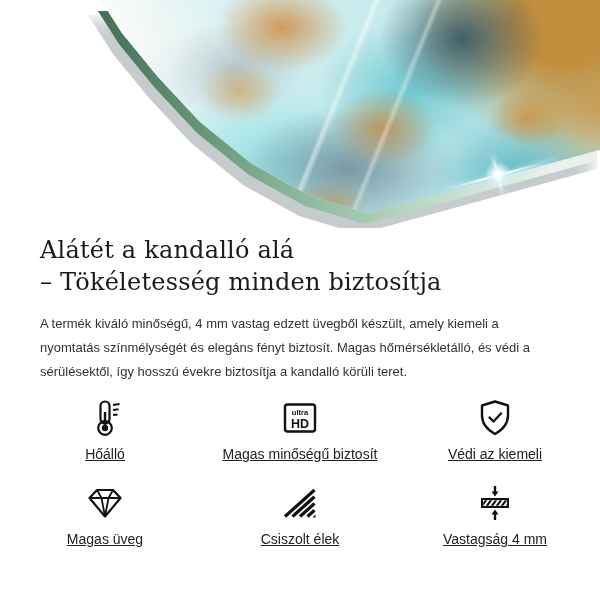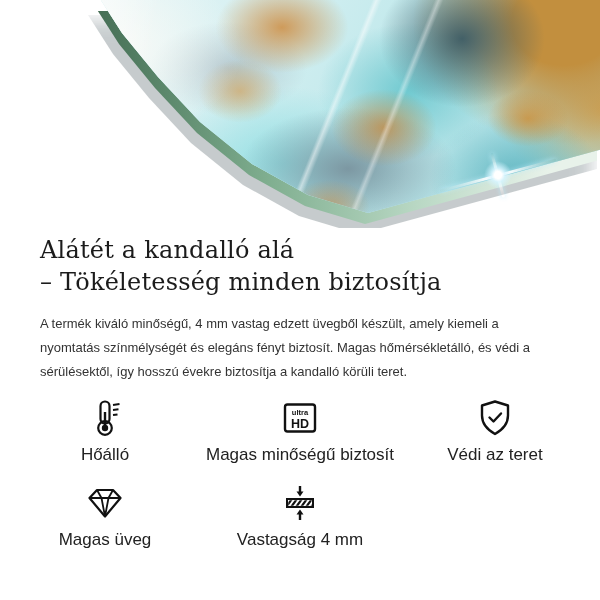--- a/index.html
+++ b/index.html
@@ -65,21 +65,21 @@
     font-family:"DejaVu Serif","Liberation Serif",serif;
     font-size:24px;line-height:32px;font-weight:400;color:#1b1b1b;letter-spacing:.2px;
   }
   .desc{margin:0 0 12px 0;max-width:524px;font-size:13px;line-height:24px;color:#333;}
 
   
   .features{display:grid;grid-template-columns:130px 1fr 130px;row-gap:20px;}
   .feature{display:flex;flex-direction:column;align-items:center;}
   .ficon{height:42px;display:flex;align-items:flex-end;justify-content:center;}
   .ficon svg{width:40px;height:40px;display:block;}
-  .flabel{margin-top:10px;font-size:17px;line-height:13px;color:#222;white-space:nowrap;}
+  .flabel{margin-top:10px;font-size:14px;line-height:13px;color:#222;white-space:nowrap;text-decoration:underline;}
 </style>
 </head>
 <body>
 
 <div class="page">
 
   <div class="hero">
     <div class="glass-shadow"></div>
     <div class="glass-edge"></div>
     <div class="glass-panel"></div>
@@ -123,33 +123,47 @@
         <span class="flabel">Magas minőségű biztosít</span>
       </div>
 
       <div class="feature">
         <span class="ficon">
           <svg viewBox="0 0 40 40" aria-hidden="true">
             <path d="M20 3.5 L33 7.5 V17.5 C33 26.5 27.5 31.8 20 36 C12.5 31.8 7 26.5 7 17.5 V7.5 Z" fill="none" stroke="#111" stroke-width="2.4" stroke-linejoin="round"></path>
             <path d="M14.5 19.5 L18.5 23.5 L26 15.5" fill="none" stroke="#111" stroke-width="2.4" stroke-linecap="round" stroke-linejoin="round"></path>
           </svg>
         </span>
-        <span class="flabel">Védi az teret</span>
+        <span class="flabel">Védi az kiemeli</span>
       </div>
 
       <div class="feature">
         <span class="ficon">
           <svg viewBox="0 0 40 40" aria-hidden="true">
             <path d="M12 7 H28 L35.5 15 L20 33.5 L4.5 15 Z" fill="none" stroke="#111" stroke-width="2.2" stroke-linejoin="round"></path>
             <path d="M4.5 15 H35.5 M12 7 L16.5 15 L20 33.5 M28 7 L23.5 15 L20 33.5" fill="none" stroke="#111" stroke-width="1.8" stroke-linejoin="round"></path>
           </svg>
         </span>
         <span class="flabel">Magas üveg</span>
       </div>
 
+      <div class="feature">
+        <span class="ficon">
+          <svg viewBox="0 0 40 40" aria-hidden="true">
+            <g stroke="#111" stroke-width="3.2">
+              <line x1="5" y1="33.5" x2="34.5" y2="7"></line>
+              <line x1="12.5" y1="33.5" x2="34.5" y2="13.8"></line>
+              <line x1="20" y1="33.5" x2="34.5" y2="20.5"></line>
+              <line x1="27.5" y1="33.5" x2="34.5" y2="27.3"></line>
+            </g>
+            <polygon points="32.5,34.5 35.5,34.5 35.5,31.5" fill="#111"></polygon>
+          </svg>
+        </span>
+        <span class="flabel">Csiszolt élek</span>
+      </div>
 
       <div class="feature">
         <span class="ficon">
           <svg viewBox="0 0 40 40" aria-hidden="true">
             <defs>
                 <clipPath id="barclip">
                   <rect x="8.2" y="17.2" width="23.6" height="5.6"></rect>
                 </clipPath>
               </defs>
             <rect x="7" y="16" width="26" height="8" fill="#fff" stroke="#111" stroke-width="2"></rect>

